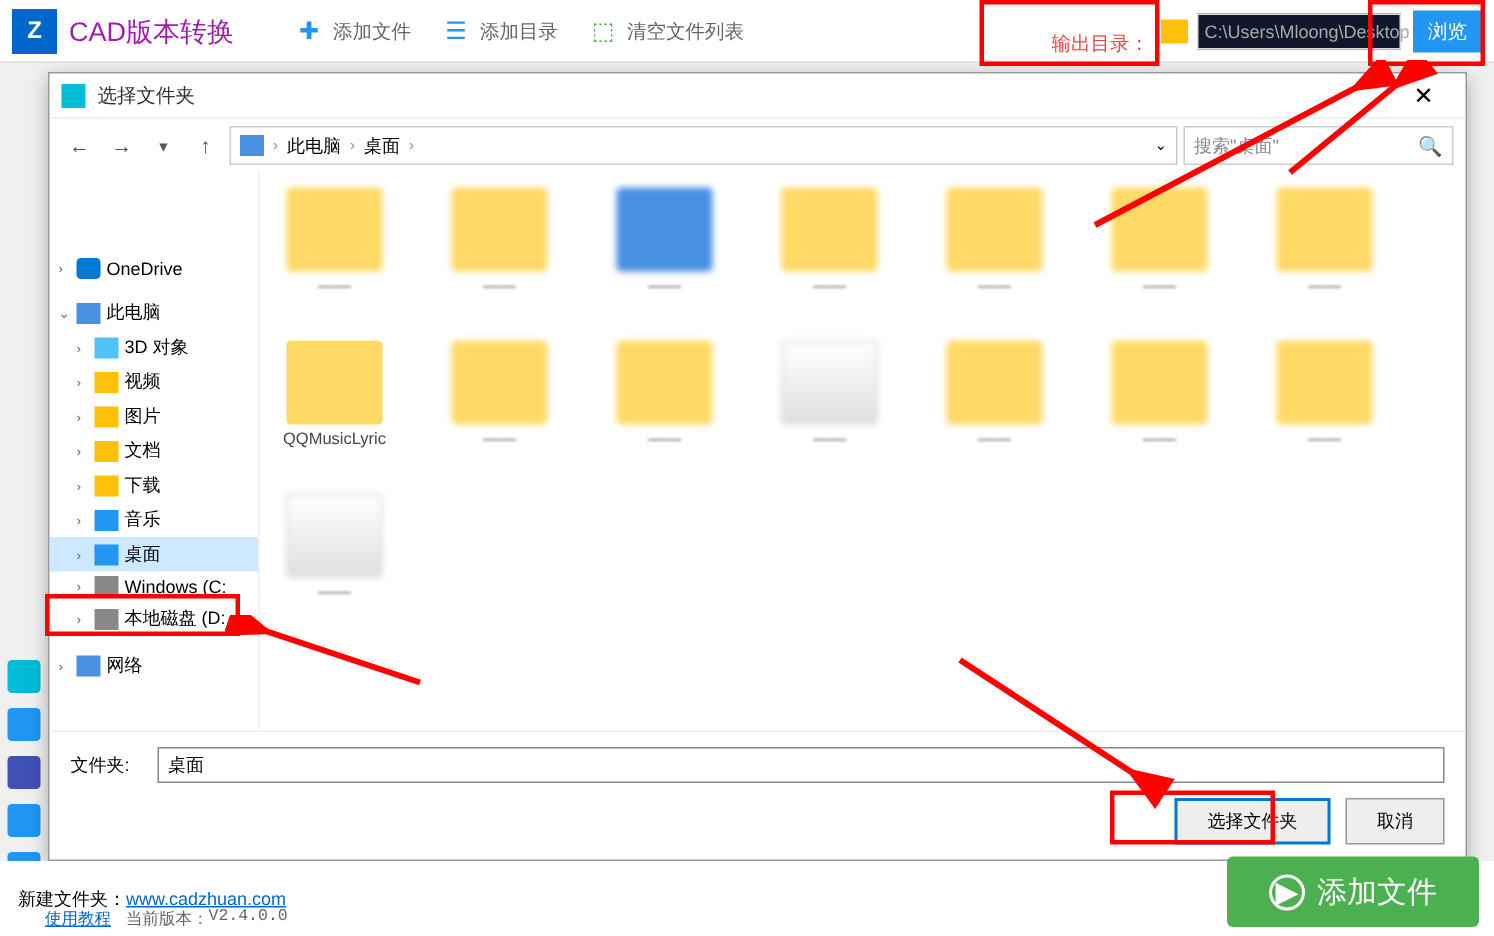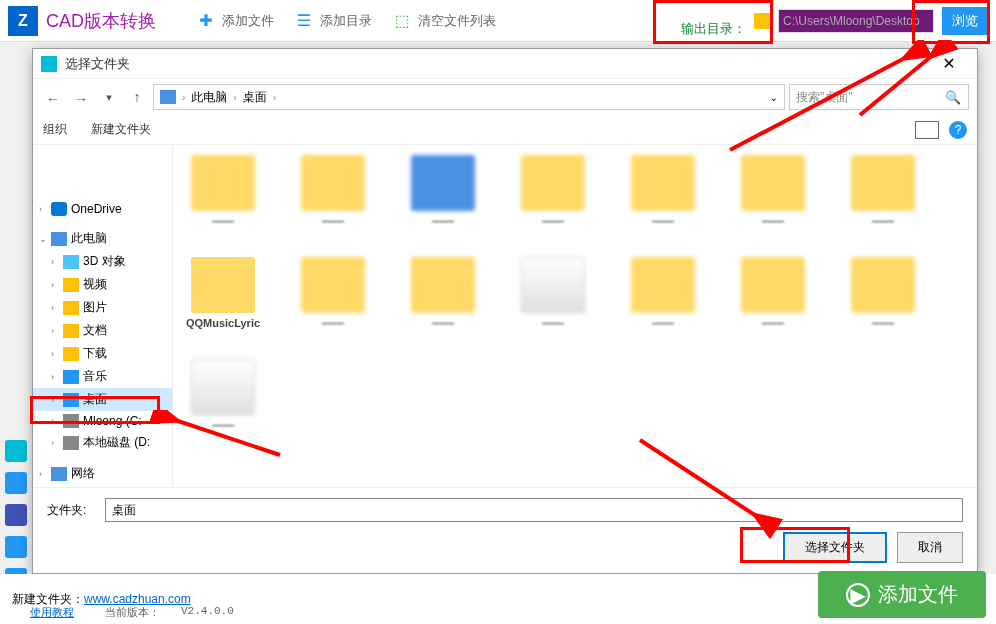--- a/index.html
+++ b/index.html
@@ -7,23 +7,23 @@
 
 
 .app-header { height: 42px; background: #fff; display: flex; align-items: center; border-bottom: 1px solid #ddd; }
 .app-logo { width: 30px; height: 30px; background: #0066cc; margin: 0 8px; display: flex; align-items: center; justify-content: center; color: #fff; font-weight: bold; }
 .app-title { font-size: 18px; color: #a21caf; margin-right: 40px; }
 .tb-btn { display: flex; align-items: center; margin-right: 20px; cursor: pointer; color: #666; font-size: 13px; }
 .tb-icon { width: 20px; height: 20px; margin-right: 6px; display: flex; align-items: center; justify-content: center; font-size: 16px; }
 .tb-icon.blue { color: #2196f3; }
 .tb-icon.green { color: #4caf50; }
 .spacer { flex: 1; }
-.output-label { font-size: 13px; color: #15803d; margin-right: 8px; margin-top: 16px; }
+.output-label { font-size: 13px; color: #ef4444; margin-right: 8px; margin-top: 16px; }
 .output-folder-icon { width: 18px; height: 16px; background: #ffc107; margin-right: 6px; }
-.output-path { width: 156px; font-size: 12px; color: #aaa; padding: 4px; background: #701a75; border: 1px solid #ddd; }
+.output-path { width: 136px; font-size: 12px; color: #aaa; padding: 4px; background: #0f172a; border: 1px solid #ddd; }
 .browse-btn { background: #2196f3; color: #fff; padding: 5px 10px; font-size: 13px; margin-left: 8px; margin-right: 8px; cursor: pointer; border: none; }
 
 
 .hl { position: absolute; border: 3px solid #ff0000; pointer-events: none; z-index: 100; }
 
 
 .dialog { position: absolute; top: 48px; left: 32px; width: 946px; height: 526px; background: #fff; border: 1px solid #999; box-shadow: 0 4px 12px rgba(0,0,0,0.3); display: flex; flex-direction: column; }
 .dlg-title { height: 30px; display: flex; align-items: center; padding: 0 8px; border-bottom: 1px solid #eee; }
 .dlg-title-icon { width: 16px; height: 16px; background: #00bcd4; margin-right: 8px; }
 .dlg-title-text { flex: 1; font-size: 13px; color: #333; }
@@ -51,21 +51,21 @@
 .tree-item.sel { background: #cde8ff; }
 .ticon.cloud { background: #0078d4; border-radius: 3px; }
 .ticon.pc { background: #4a90e2; }
 .ticon.cube { background: #4fc3f7; }
 .ticon.folder { background: #ffc107; }
 .ticon.disk { background: #888; }
 .ticon.net { background: #4a90e2; }
 .ticon.desktop { background: #2196f3; }
 .ticon.music { background: #2196f3; }
 
-.files { flex: 1; padding: 10px; display: flex; flex-wrap: wrap; align-content: flex-start; gap: 30px 30px; overflow: hidden; font-weight: bold; }
+.files { flex: 1; padding: 10px; display: flex; flex-wrap: wrap; align-content: flex-start; gap: 30px 30px; overflow: hidden; }
 .file-item { width: 80px; display: flex; flex-direction: column; align-items: center; font-size: 11px; }
 .file-thumb { width: 64px; height: 56px; background: #ffd966; border-radius: 3px; filter: blur(2px); }
 .file-thumb.blue { background: #4a90e2; }
 .file-thumb.doc { background: linear-gradient(#fff, #e0e0e0); border: 1px solid #ccc; }
 .file-label { margin-top: 4px; text-align: center; white-space: nowrap; overflow: hidden; text-overflow: ellipsis; width: 100%; filter: blur(1px); color: #444; }
 
 .dlg-footer { padding: 10px 14px; border-top: 1px solid #eee; }
 .folder-row { display: flex; align-items: center; margin-bottom: 10px; }
 .folder-row label { font-size: 12px; margin-right: 8px; width: 50px; text-align: left; }
 .folder-input { flex: 1; height: 24px; border: 1px solid #888; padding: 0 6px; font-size: 12px; }
@@ -140,28 +140,20 @@
       <span>桌面</span>
       <span class="chev">›</span>
       <span style="margin-left:auto;font-size:10px">⌄</span>
     </div>
     <div class="nav-search">
       <span>搜索"桌面"</span>
       <span class="nav-search-icon">🔍</span>
     </div>
   </div>
 
-  <div class="dlg-toolbar">
-    <span class="dlg-toolbar-item">组织</span>
-    <span class="dlg-toolbar-item">新建文件夹</span>
-    <div class="right">
-      <span class="view-icon"></span>
-      <span class="help-icon">?</span>
-    </div>
-  </div>
 
   <div class="dlg-body">
     <div class="tree">
       <div class="tree-item" style="filter:blur(2px);height:50px"></div>
       <div class="tree-item">
           <span class="exp">›</span>
           <span class="ticon cloud"></span>
           <span>OneDrive</span>
         </div>
       <div style="height:8px"></div>
@@ -201,21 +193,21 @@
           <span>音乐</span>
         </div>
       <div class="tree-item sel" style="padding-left:18px">
           <span class="exp">›</span>
           <span class="ticon desktop"></span>
           <span>桌面</span>
         </div>
       <div class="tree-item" style="padding-left:18px">
           <span class="exp">›</span>
           <span class="ticon disk"></span>
-          <span>Mloong (C:</span>
+          <span>Windows (C:</span>
         </div>
       <div class="tree-item" style="padding-left:18px">
           <span class="exp">›</span>
           <span class="ticon disk"></span>
           <span>本地磁盘 (D:</span>
         </div>
       <div style="height:8px"></div>
       <div class="tree-item">
           <span class="exp">›</span>
           <span class="ticon net"></span>
@@ -295,21 +287,21 @@
     <div class="btn-row">
       <button class="dlg-btn primary">选择文件夹</button>
       <button class="dlg-btn">取消</button>
     </div>
   </div>
 </div>
 
 <div class="app-footer">
   <span>新建文件夹：</span>
   <a>www.cadzhuan.com</a>
-  <div style="position:absolute;bottom:4px;left:30px;display:flex;gap:21px;font-size:11px">
+  <div style="position:absolute;bottom:4px;left:30px;display:flex;gap:0;font-size:11px">
     <a>使用教程</a>
     <span class="ver">当前版本：</span>
     <span class="ver">V2.4.0.0</span>
   </div>
 </div>
 <div class="batch-btn">
   <span class="play">▶</span>
   <span>添加文件</span>
 </div>
 

